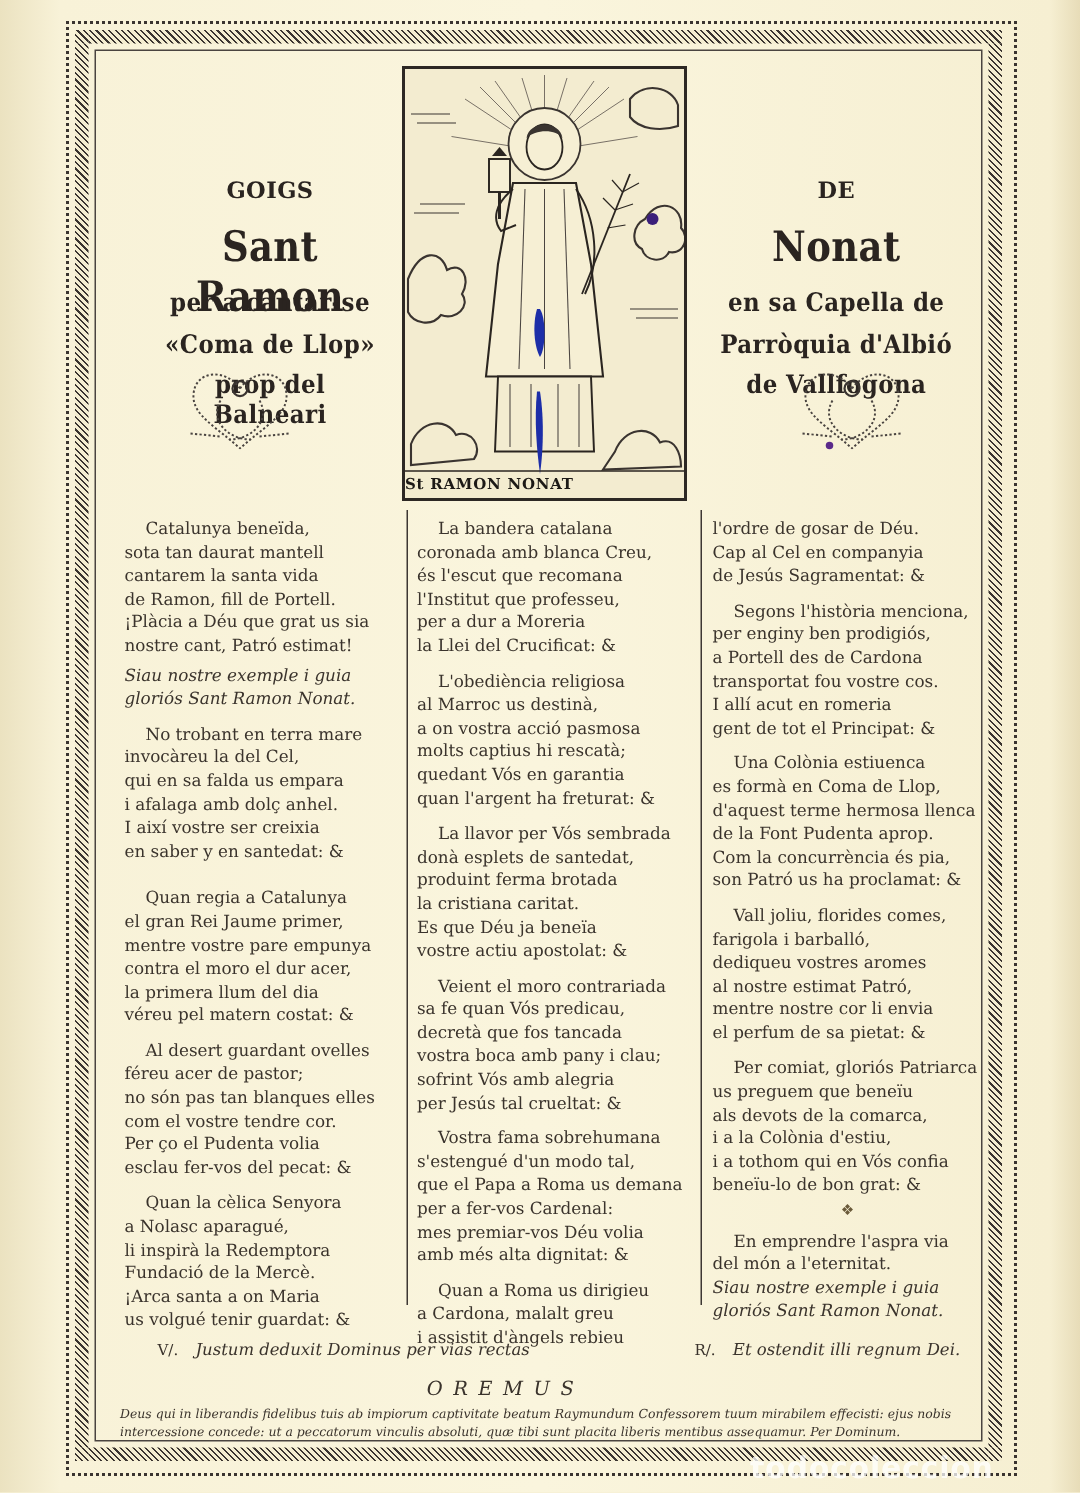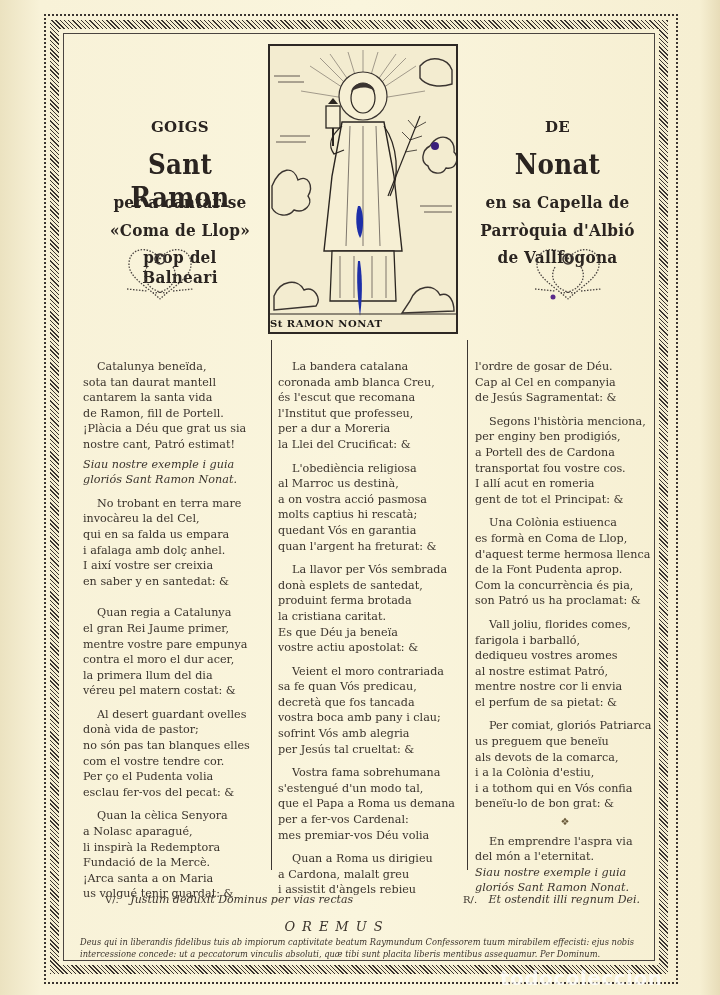--- a/index.html
+++ b/index.html
@@ -50,21 +50,21 @@
   .saint-frame {
     position: absolute; left: 268px; top: 44px; width: 190px; height: 290px;
     border: 2px solid #2d2824; background: #f3ecd0; overflow: hidden; box-sizing: border-box;
   }
   .saint-caption {
     position: absolute; bottom: 3px; left: 0; width: 100%; text-align: left;
     font-size: 10px; letter-spacing: 0.5px; color: #1d1a17; font-weight: bold;
   }
   
   .col {
-    position: absolute; top: 359px; font-size: 11.2px; line-height: 15.6px; color: #3a332c;
+    position: absolute; top: 345px; font-size: 11.2px; line-height: 15.6px; color: #3a332c;
   }
   .col-1 { left: 83px; width: 185px; }
   .col-2 { left: 278px; width: 190px; }
   .col-3 { left: 475px; width: 180px; }
   .divider { position: absolute; top: 340px; width: 1px; height: 530px; background: #3d3733; }
   .div-1 { left: 271px; } .div-2 { left: 467px; }
   .stanza { margin-bottom: 8px; }
   .line { white-space: nowrap; }
   .line.first { padding-left: 14px; }
   .line.it, .it { font-style: italic; }
@@ -231,21 +231,21 @@
     <div class="stanza" style="margin-top:16px">
       <div class="line first">Quan regia a Catalunya</div>
       <div class="line">el gran Rei Jaume primer,</div>
       <div class="line">mentre vostre pare empunya</div>
       <div class="line">contra el moro el dur acer,</div>
       <div class="line">la primera llum del dia</div>
       <div class="line">véreu pel matern costat: &amp;</div>
     </div>
     <div class="stanza">
       <div class="line first">Al desert guardant ovelles</div>
-      <div class="line">donà vida de pastor;</div>
+      <div class="line">féreu acer de pastor;</div>
       <div class="line">no són pas tan blanques elles</div>
       <div class="line">com el vostre tendre cor.</div>
       <div class="line">Per ço el Pudenta volia</div>
       <div class="line">esclau fer-vos del pecat: &amp;</div>
     </div>
     <div class="stanza">
       <div class="line first">Quan la cèlica Senyora</div>
       <div class="line">a Nolasc aparagué,</div>
       <div class="line">li inspirà la Redemptora</div>
       <div class="line">Fundació de la Mercè.</div>
@@ -286,20 +286,21 @@
       <div class="line">vostra boca amb pany i clau;</div>
       <div class="line">sofrint Vós amb alegria</div>
       <div class="line">per Jesús tal crueltat: &amp;</div>
     </div>
     <div class="stanza">
       <div class="line first">Vostra fama sobrehumana</div>
       <div class="line">s'estengué d'un modo tal,</div>
       <div class="line">que el Papa a Roma us demana</div>
       <div class="line">per a fer-vos Cardenal:</div>
       <div class="line">mes premiar-vos Déu volia</div>
+      <div class="line">amb més alta dignitat: &amp;</div>
     </div>
     <div class="stanza">
       <div class="line first">Quan a Roma us dirigieu</div>
       <div class="line">a Cardona, malalt greu</div>
       <div class="line">i assistit d'àngels rebieu</div>
     </div>
   </div>
 
   <div class="col col-3">
     <div class="stanza">

